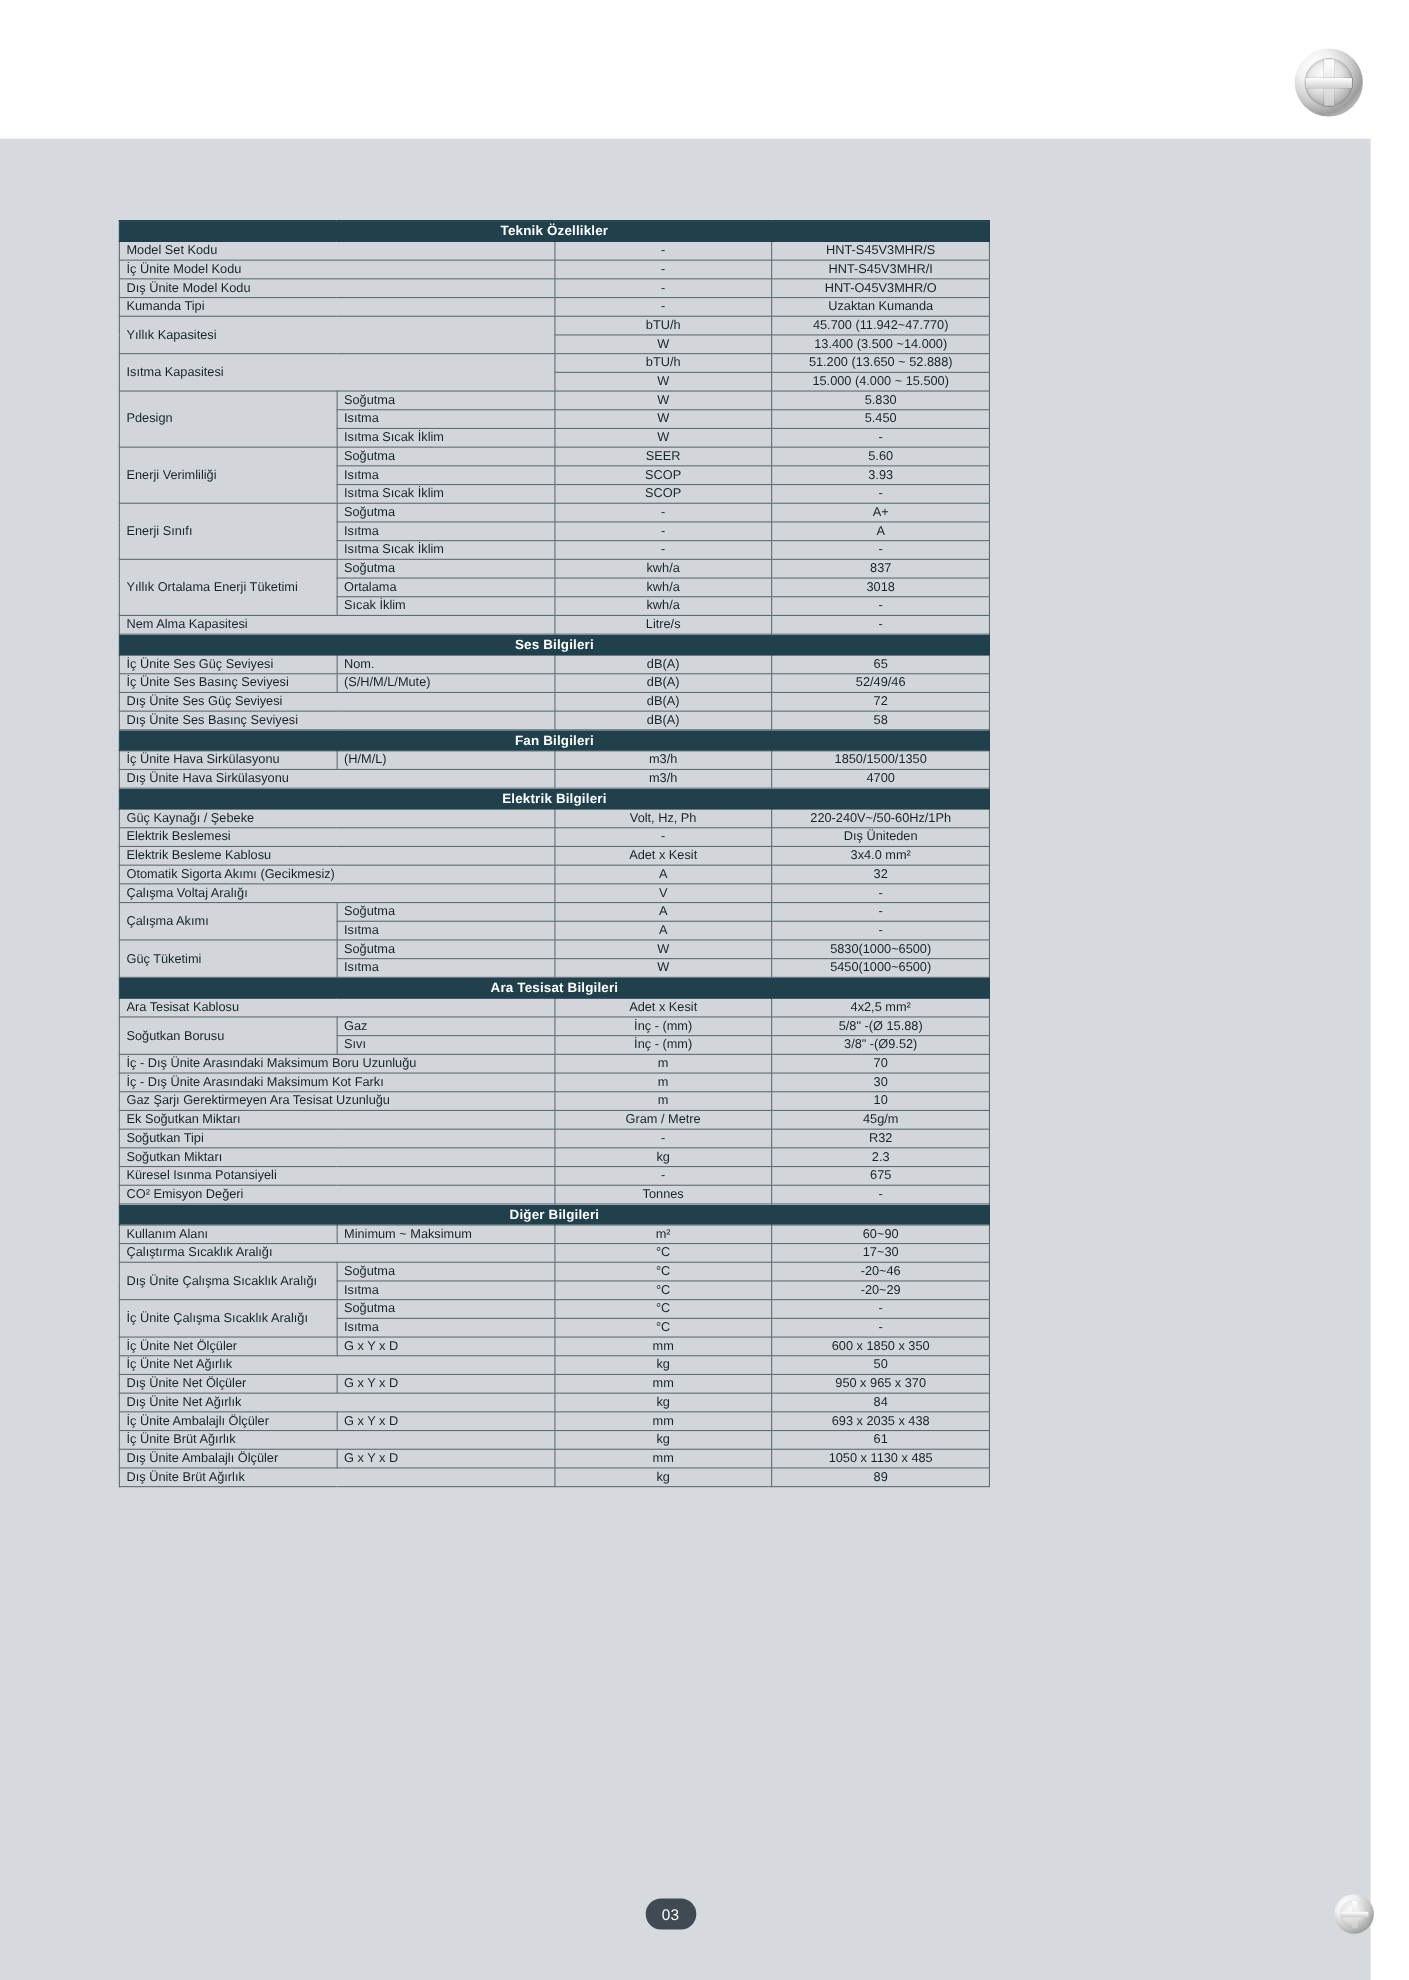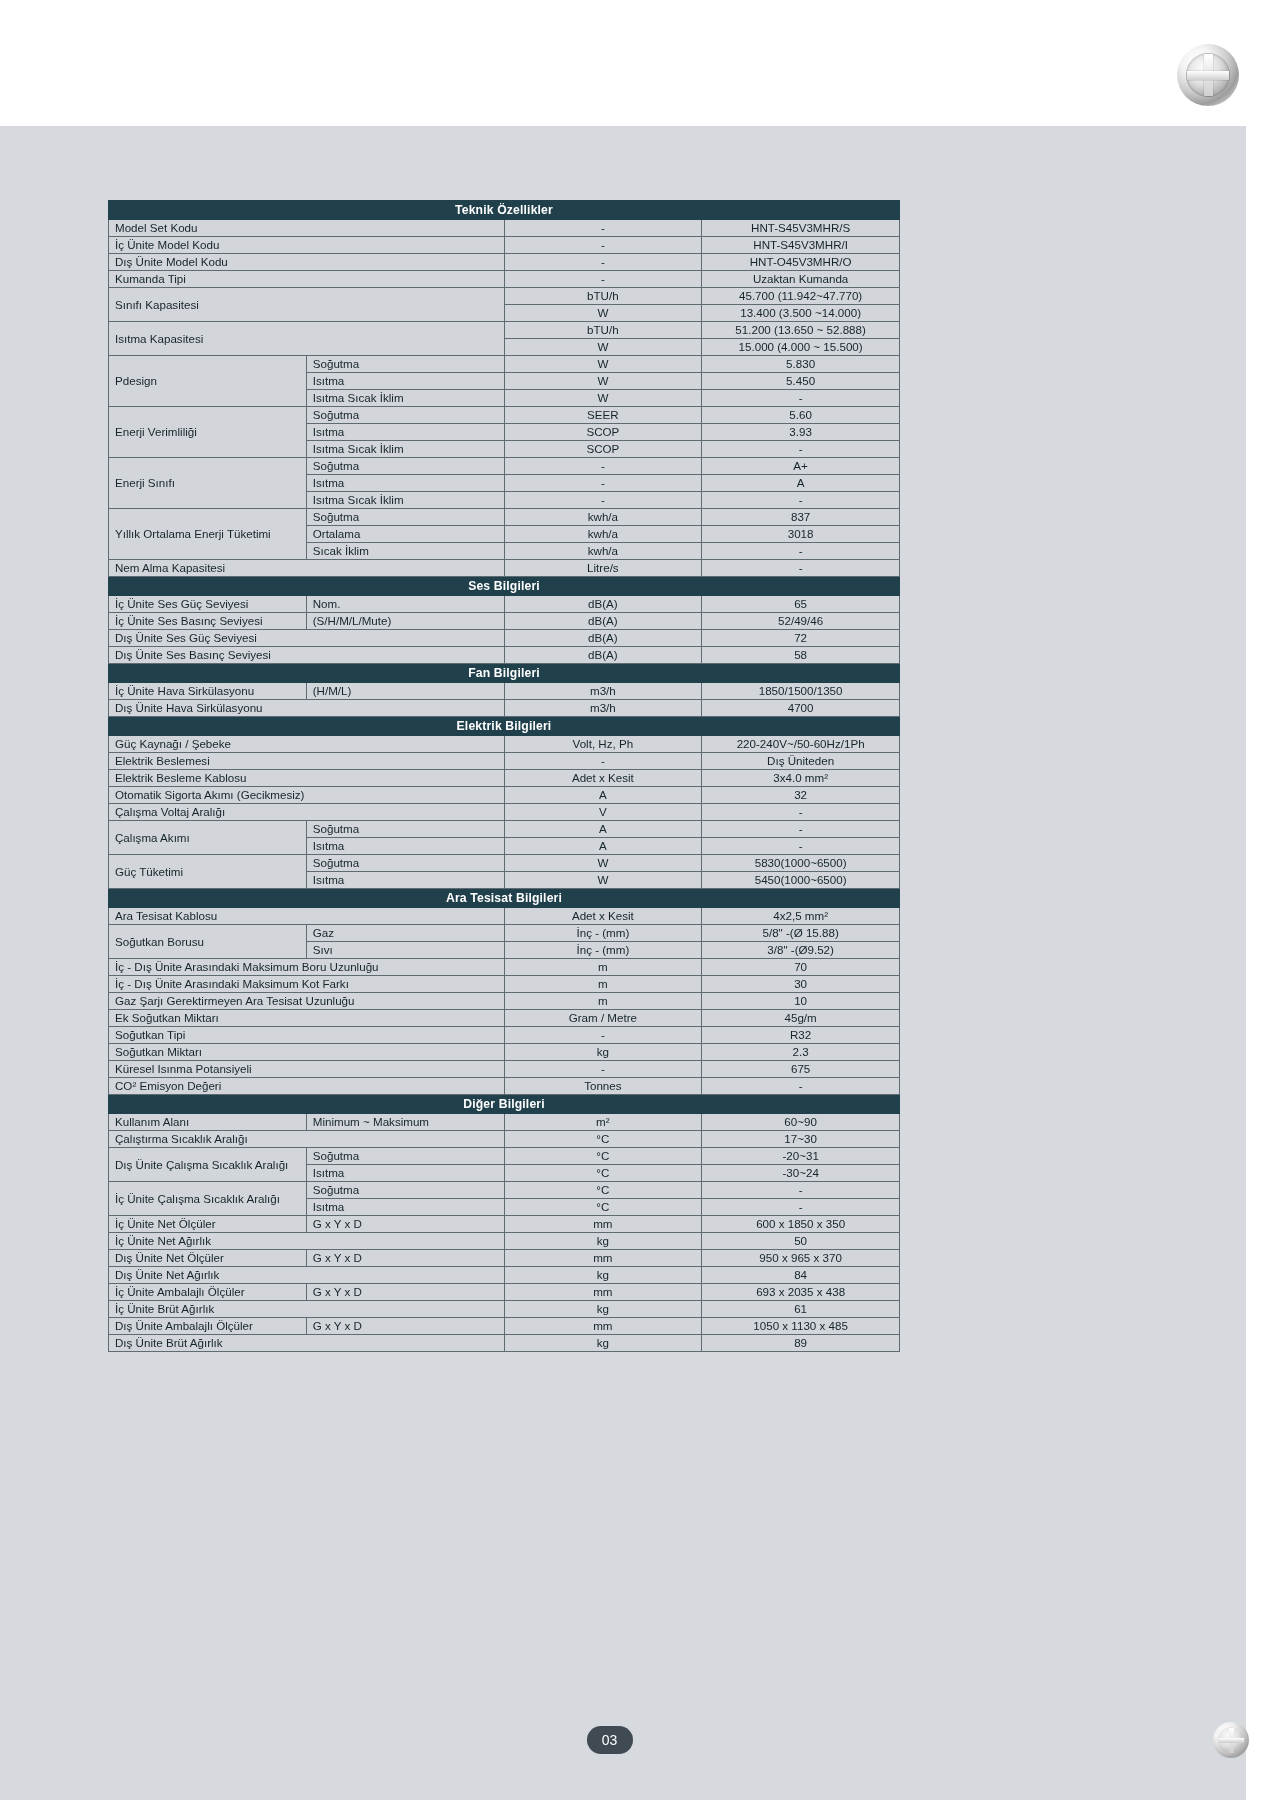--- a/index.html
+++ b/index.html
@@ -217,21 +217,21 @@
             <td class="c-label" colspan="2">Dış Ünite Model Kodu</td>
             <td class="c-unit">-</td>
             <td class="c-value">HNT-O45V3MHR/O</td>
           </tr>
           <tr>
             <td class="c-label" colspan="2">Kumanda Tipi</td>
             <td class="c-unit">-</td>
             <td class="c-value">Uzaktan Kumanda</td>
           </tr>
           <tr>
-            <td class="c-label" rowspan="2" colspan="2">Sınıfı Kapasitesi</td>
+            <td class="c-label" rowspan="2" colspan="2">Yıllık Kapasitesi</td>
             <td class="c-unit">bTU/h</td>
             <td class="c-value">45.700 (11.942~47.770)</td>
           </tr>
           <tr>
             <td class="c-unit">W</td>
             <td class="c-value">13.400 (3.500 ~14.000)</td>
           </tr>
           <tr>
             <td class="c-label" rowspan="2" colspan="2">Isıtma Kapasitesi</td>
             <td class="c-unit">bTU/h</td>
@@ -469,26 +469,26 @@
           </tr>
           <tr>
             <td class="c-label" colspan="2">Çalıştırma Sıcaklık Aralığı</td>
             <td class="c-unit">°C</td>
             <td class="c-value">17~30</td>
           </tr>
           <tr>
             <td class="c-label" rowspan="2">Dış Ünite Çalışma Sıcaklık Aralığı</td>
             <td class="c-sub">Soğutma</td>
             <td class="c-unit">°C</td>
-            <td class="c-value">-20~31</td>
+            <td class="c-value">-20~46</td>
           </tr>
           <tr>
             <td class="c-sub">Isıtma</td>
             <td class="c-unit">°C</td>
-            <td class="c-value">-30~24</td>
+            <td class="c-value">-20~29</td>
           </tr>
           <tr>
             <td class="c-label" rowspan="2">İç Ünite Çalışma Sıcaklık Aralığı</td>
             <td class="c-sub">Soğutma</td>
             <td class="c-unit">°C</td>
             <td class="c-value">-</td>
           </tr>
           <tr>
             <td class="c-sub">Isıtma</td>
             <td class="c-unit">°C</td>

